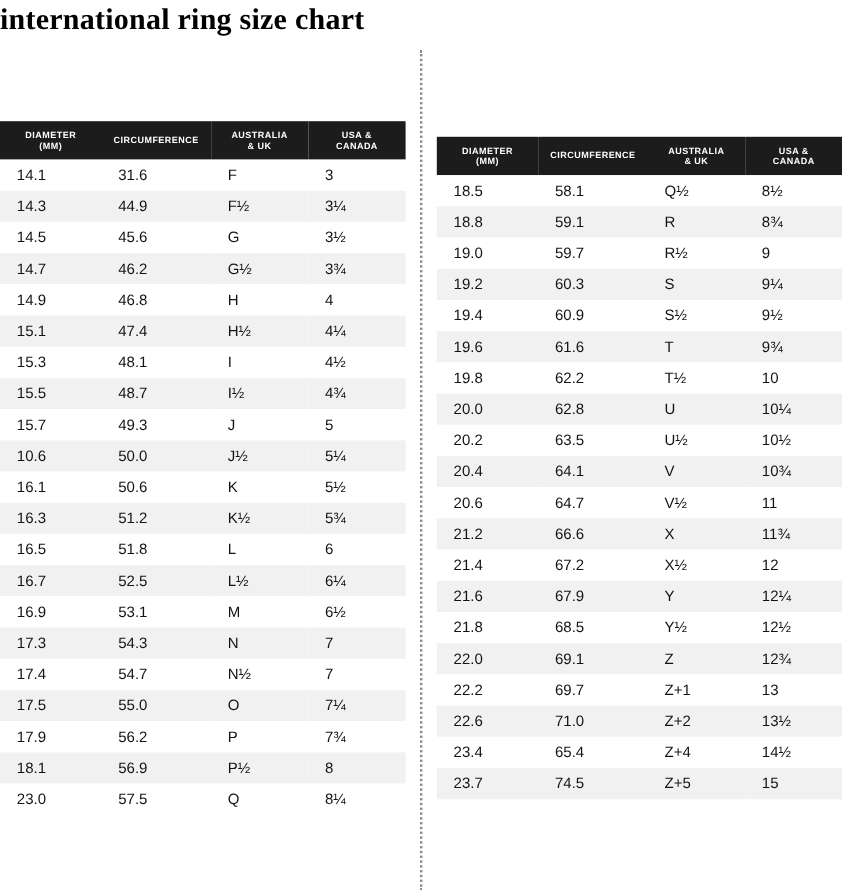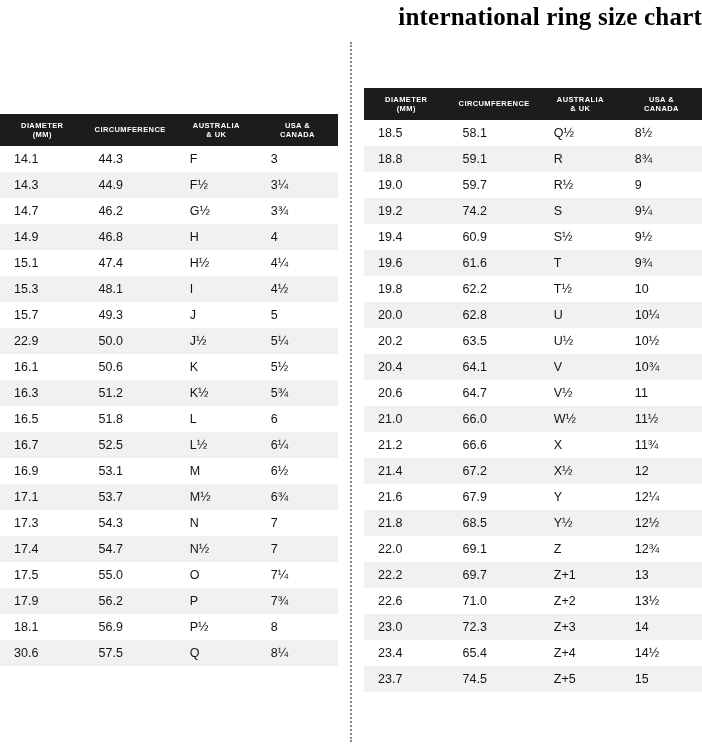--- a/index.html
+++ b/index.html
@@ -14,21 +14,21 @@
     color: #1a1a1a;
     overflow: hidden;
   }
   .page {
     position: relative;
     width: 702px;
     height: 747px;
     box-sizing: border-box;
   }
   .title {
-    text-align: right;
+    text-align: left;
     font-family: "Liberation Serif", serif;
     font-weight: bold;
     font-size: 25px;
     letter-spacing: 0.2px;
     margin: 3px 0 7px 0;
     color: #000;
   }
   .tables {
     display: flex;
     align-items: center;
@@ -124,31 +124,37 @@
             </th>
             <th>
               <span class="sub">USA &amp;</span>
               <span class="sub">CANADA</span>
             </th>
           </tr>
         </thead>
         <tbody id="left-body">
             <tr>
               <td>14.1</td>
-              <td>44.3</td>
+              <td>31.6</td>
               <td>F</td>
               <td>3</td>
             </tr>
             <tr>
               <td>14.3</td>
               <td>44.9</td>
               <td>F½</td>
               <td>3¼</td>
             </tr>
             <tr>
+              <td>14.5</td>
+              <td>45.6</td>
+              <td>G</td>
+              <td>3½</td>
+            </tr>
+            <tr>
               <td>14.7</td>
               <td>46.2</td>
               <td>G½</td>
               <td>3¾</td>
             </tr>
             <tr>
               <td>14.9</td>
               <td>46.8</td>
               <td>H</td>
               <td>4</td>
@@ -159,27 +165,33 @@
               <td>H½</td>
               <td>4¼</td>
             </tr>
             <tr>
               <td>15.3</td>
               <td>48.1</td>
               <td>I</td>
               <td>4½</td>
             </tr>
             <tr>
+              <td>15.5</td>
+              <td>48.7</td>
+              <td>I½</td>
+              <td>4¾</td>
+            </tr>
+            <tr>
               <td>15.7</td>
               <td>49.3</td>
               <td>J</td>
               <td>5</td>
             </tr>
             <tr>
-              <td>22.9</td>
+              <td>10.6</td>
               <td>50.0</td>
               <td>J½</td>
               <td>5¼</td>
             </tr>
             <tr>
               <td>16.1</td>
               <td>50.6</td>
               <td>K</td>
               <td>5½</td>
             </tr>
@@ -201,26 +213,20 @@
               <td>L½</td>
               <td>6¼</td>
             </tr>
             <tr>
               <td>16.9</td>
               <td>53.1</td>
               <td>M</td>
               <td>6½</td>
             </tr>
             <tr>
-              <td>17.1</td>
-              <td>53.7</td>
-              <td>M½</td>
-              <td>6¾</td>
-            </tr>
-            <tr>
               <td>17.3</td>
               <td>54.3</td>
               <td>N</td>
               <td>7</td>
             </tr>
             <tr>
               <td>17.4</td>
               <td>54.7</td>
               <td>N½</td>
               <td>7</td>
@@ -237,21 +243,21 @@
               <td>P</td>
               <td>7¾</td>
             </tr>
             <tr>
               <td>18.1</td>
               <td>56.9</td>
               <td>P½</td>
               <td>8</td>
             </tr>
             <tr>
-              <td>30.6</td>
+              <td>23.0</td>
               <td>57.5</td>
               <td>Q</td>
               <td>8¼</td>
             </tr>
           </tbody>
       </table>
     </div>
 
     <div class="divider">
       <div class="dotline"></div>
@@ -298,21 +304,21 @@
               <td>8¾</td>
             </tr>
             <tr>
               <td>19.0</td>
               <td>59.7</td>
               <td>R½</td>
               <td>9</td>
             </tr>
             <tr>
               <td>19.2</td>
-              <td>74.2</td>
+              <td>60.3</td>
               <td>S</td>
               <td>9¼</td>
             </tr>
             <tr>
               <td>19.4</td>
               <td>60.9</td>
               <td>S½</td>
               <td>9½</td>
             </tr>
             <tr>
@@ -345,26 +351,20 @@
               <td>V</td>
               <td>10¾</td>
             </tr>
             <tr>
               <td>20.6</td>
               <td>64.7</td>
               <td>V½</td>
               <td>11</td>
             </tr>
             <tr>
-              <td>21.0</td>
-              <td>66.0</td>
-              <td>W½</td>
-              <td>11½</td>
-            </tr>
-            <tr>
               <td>21.2</td>
               <td>66.6</td>
               <td>X</td>
               <td>11¾</td>
             </tr>
             <tr>
               <td>21.4</td>
               <td>67.2</td>
               <td>X½</td>
               <td>12</td>
@@ -393,26 +393,20 @@
               <td>Z+1</td>
               <td>13</td>
             </tr>
             <tr>
               <td>22.6</td>
               <td>71.0</td>
               <td>Z+2</td>
               <td>13½</td>
             </tr>
             <tr>
-              <td>23.0</td>
-              <td>72.3</td>
-              <td>Z+3</td>
-              <td>14</td>
-            </tr>
-            <tr>
               <td>23.4</td>
               <td>65.4</td>
               <td>Z+4</td>
               <td>14½</td>
             </tr>
             <tr>
               <td>23.7</td>
               <td>74.5</td>
               <td>Z+5</td>
               <td>15</td>

